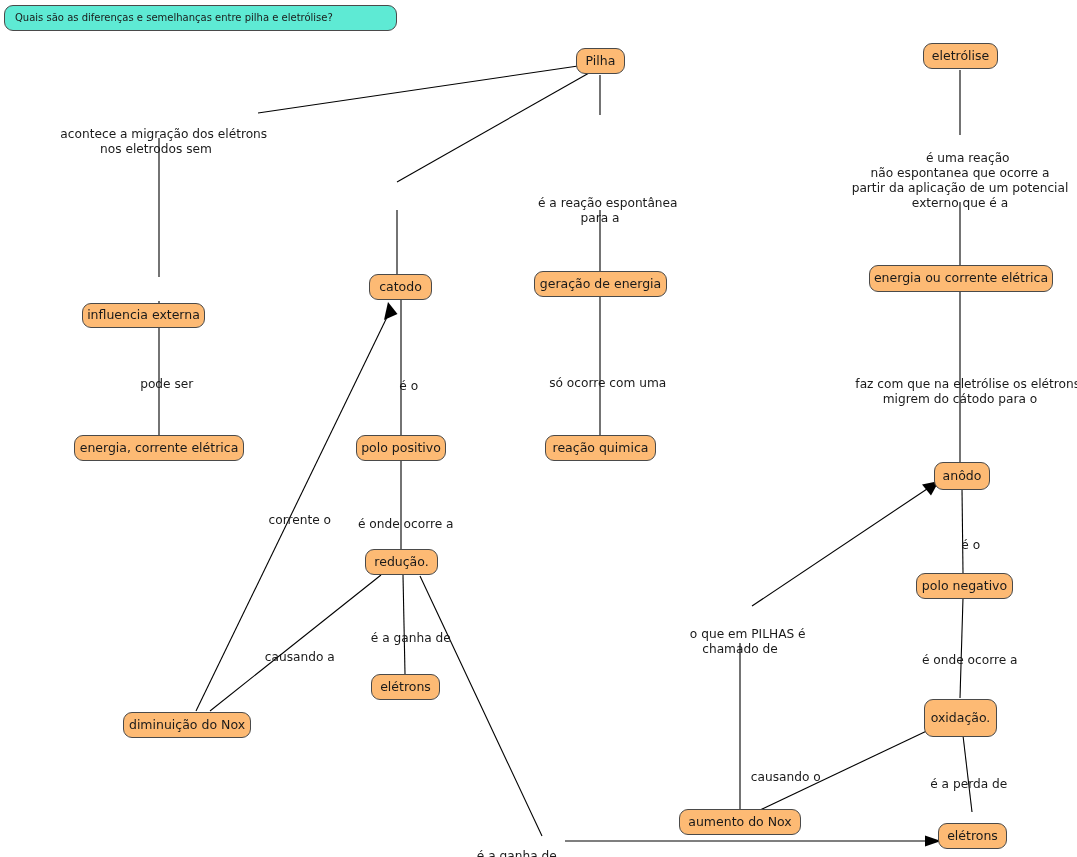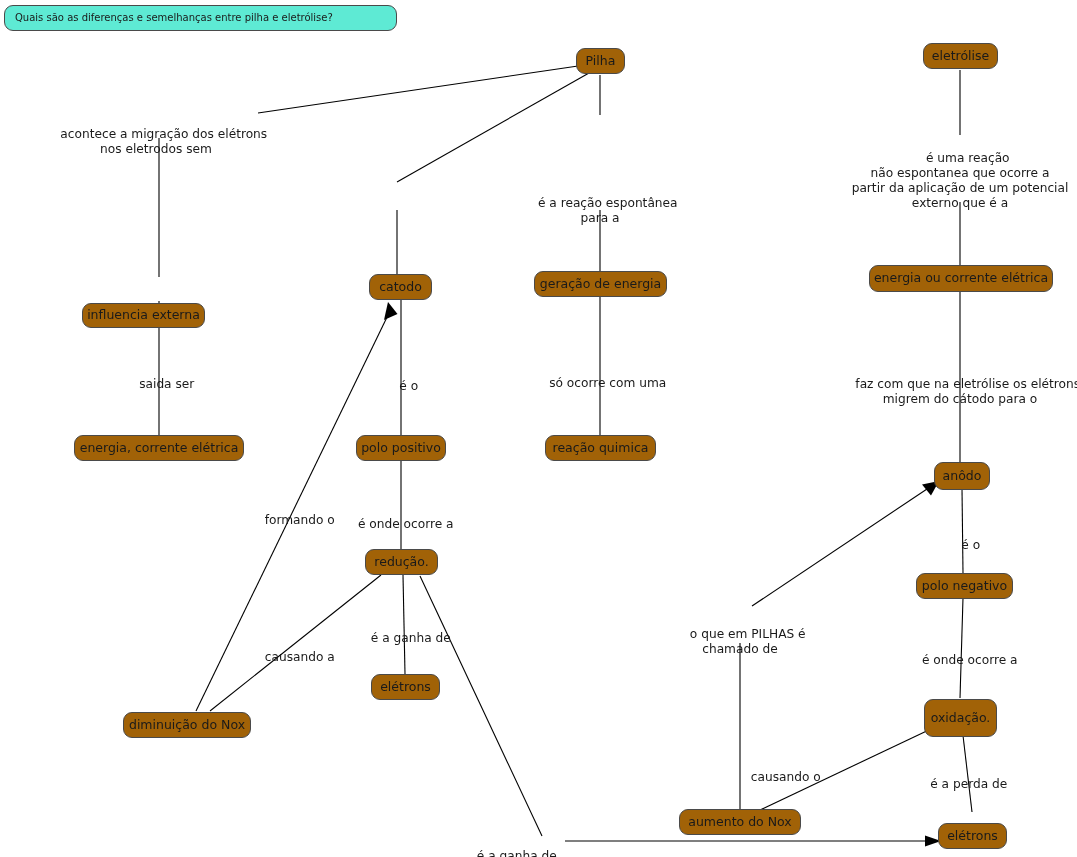--- a/index.html
+++ b/index.html
@@ -34,21 +34,21 @@
     stroke-width: 1.1;
     fill: none;
   }
   .arrow-head {
     fill: #000000;
     stroke: none;
   }
   .node-box {
     position: absolute;
     box-sizing: border-box;
-    background: #a16207;
+    background: #fdba74;
     border: 1px solid #4a4a4a;
     border-radius: 9px;
     display: flex;
     align-items: center;
     justify-content: center;
     color: #1a1a1a;
     font-size: 12.5px;
     line-height: 1;
     white-space: nowrap;
     padding: 0 9px;
@@ -224,38 +224,38 @@
   </div>
 
   <div class="edge-label" style="left:960px; top:136px; width:300px;">
     <span>é uma reação
 não espontanea que ocorre a
 partir da aplicação de um potencial
 externo que é a</span>
   </div>
 
   <div class="edge-label" style="left:159px; top:362px; width:140px;">
-    <span>saida ser</span>
+    <span>pode ser</span>
   </div>
 
   <div class="edge-label" style="left:401px; top:364px; width:80px;">
     <span>é o</span>
   </div>
 
   <div class="edge-label" style="left:600px; top:361px; width:200px;">
     <span>só ocorre com uma</span>
   </div>
 
   <div class="edge-label" style="left:960px; top:362px; width:290px;">
     <span>faz com que na eletrólise os elétrons
 migrem do cátodo para o</span>
   </div>
 
   <div class="edge-label" style="left:292px; top:498px; width:140px;">
-    <span>formando o</span>
+    <span>corrente o</span>
   </div>
 
   <div class="edge-label" style="left:398px; top:502px; width:160px;">
     <span>é onde ocorre a</span>
   </div>
 
   <div class="edge-label" style="left:963px; top:523px; width:80px;">
     <span>é o</span>
   </div>
 

